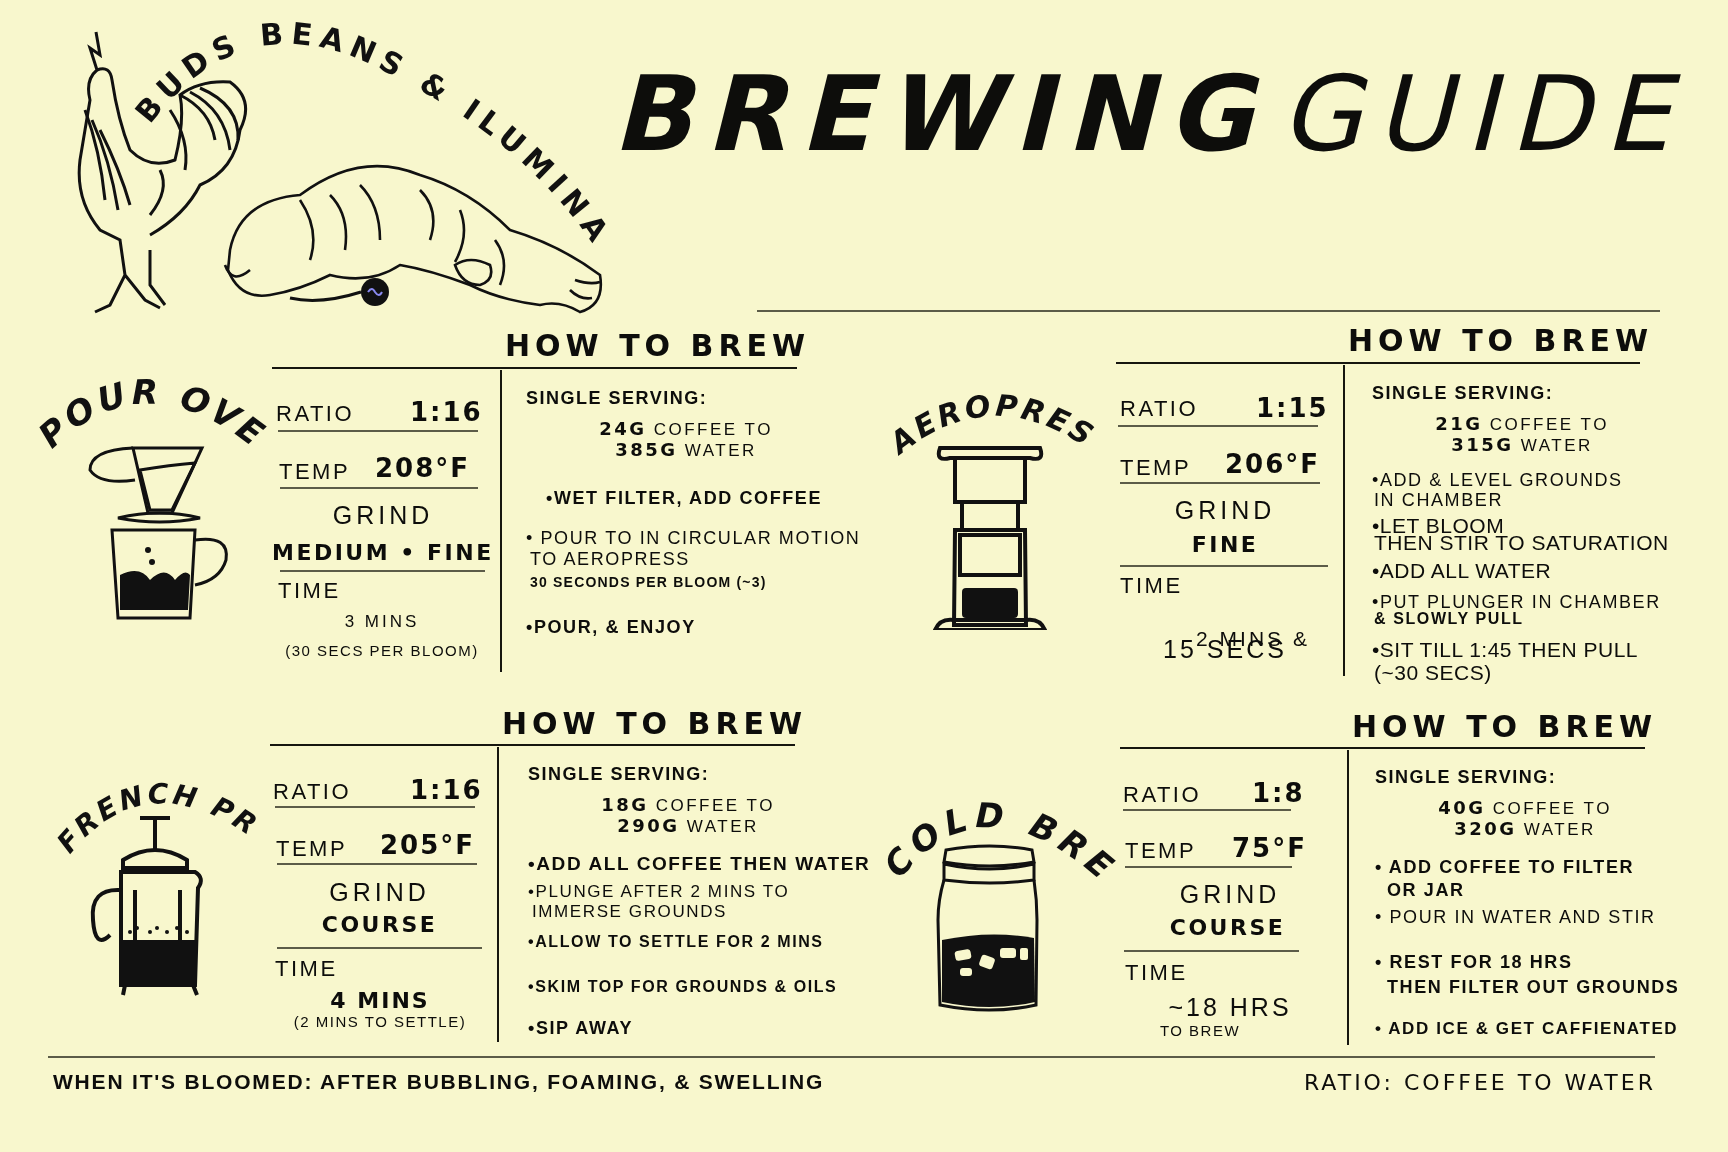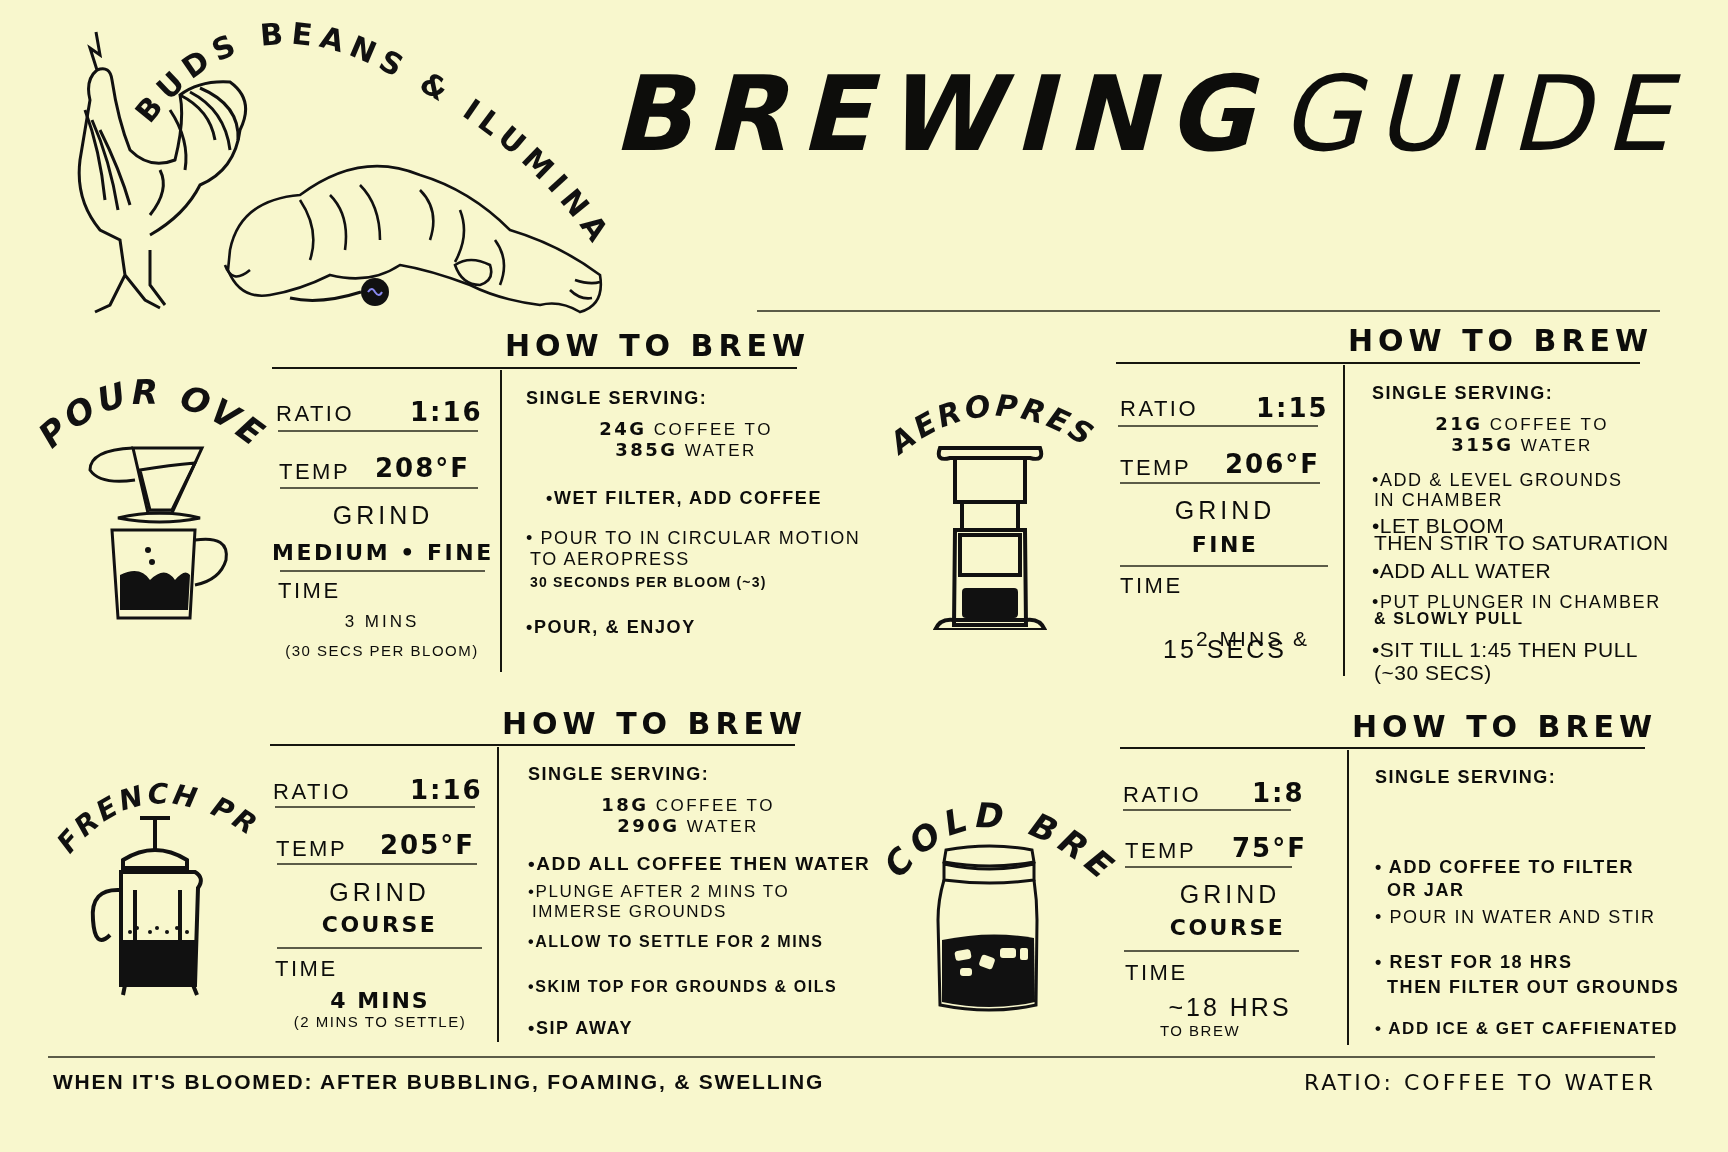--- a/index.html
+++ b/index.html
@@ -293,20 +293,24 @@
   <div class="hr thin" style="top:866px; left:1125px; width:167px;"></div>
   <div class="lbl center" style="left:1120px; width:220px; top:880px; font-size:25px; letter-spacing:4px;">GRIND</div>
   <div class="val center" style="left:1115px; width:225px; top:915px; font-size:22px; letter-spacing:2.5px;">COURSE</div>
   <div class="hr thin" style="top:950px; left:1124px; width:175px;"></div>
   <div class="lbl" style="left:1125px; top:960px;">TIME</div>
   <div class="lbl center" style="left:1120px; width:220px; top:993px; font-size:25px; letter-spacing:3px;">~18 HRS</div>
   <div class="sub center" style="left:1120px; width:160px; top:1022px; font-weight:normal;">TO BREW</div>
 
   <div class="steps" style="left:1375px; top:767px; width:340px;">
     <div class="ss">SINGLE SERVING:</div>
+    <div class="amt" style="margin-left:-40px;">
+      <b>40G</b> <span>COFFEE TO</span><br>
+      <b>320G</b> <span>WATER</span>
+    </div>
     <div class="step bold" style="top:90px;text-align:center;">• ADD COFFEE TO FILTER</div>
     <div class="step bold" style="top:113px; left:12px;">OR JAR</div>
     <div class="step" style="top:140px;">• POUR IN WATER AND STIR</div>
     <div class="step bold" style="top:185px;">• REST FOR 18 HRS</div>
     <div class="step bold" style="top:210px; left:12px;">THEN FILTER OUT GROUNDS</div>
     <div class="step bold" style="top:252px; font-size:17px;">• ADD ICE &amp; GET CAFFIENATED</div>
   </div>
 </div>
 
 <div class="hr thin" style="top:1056px; left:48px; width:1607px;"></div>

